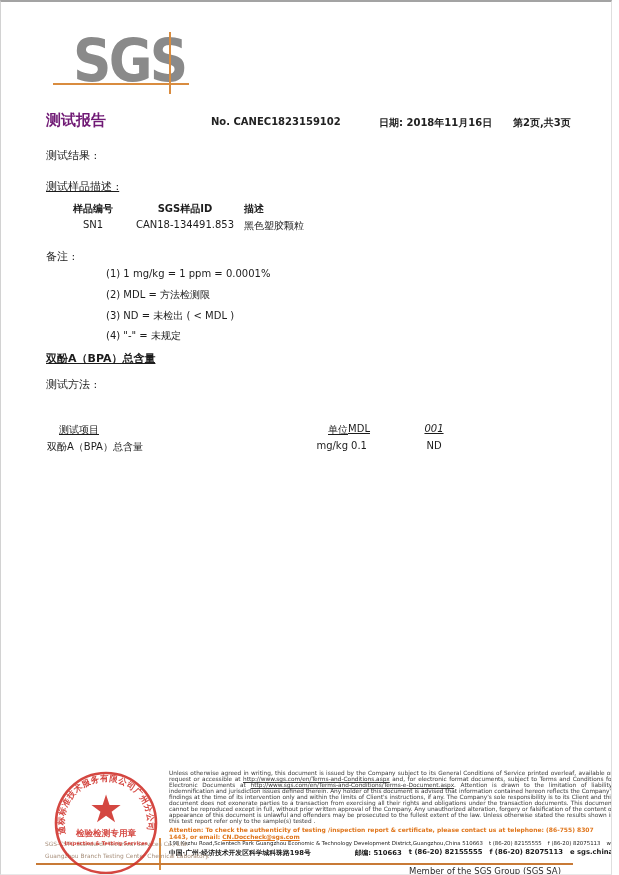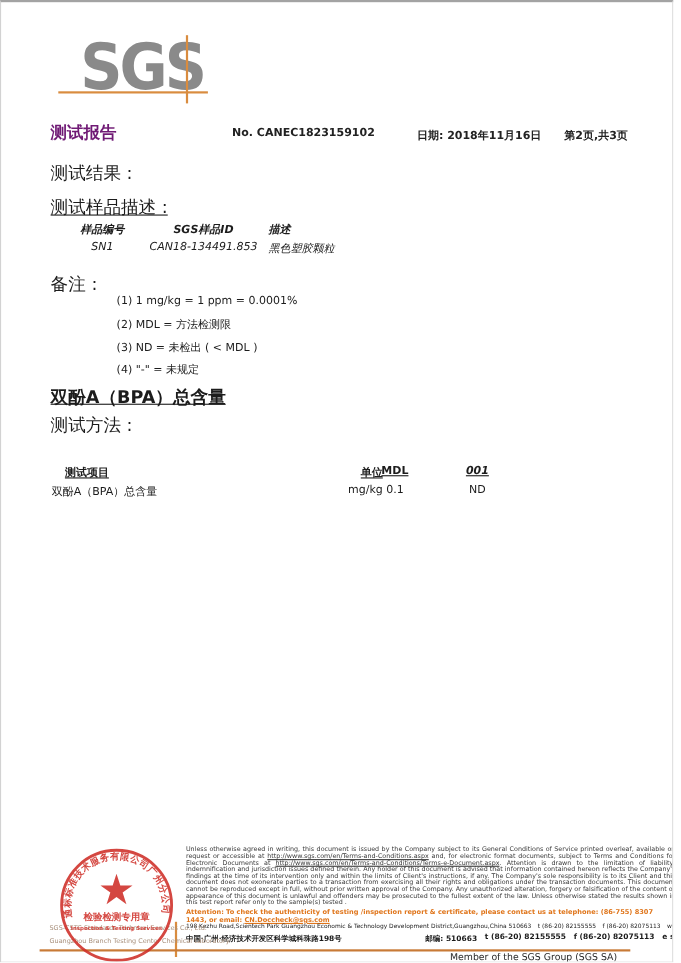--- a/index.html
+++ b/index.html
@@ -10,58 +10,58 @@
   
   .logo-text{position:absolute;left:72px;top:30px;font-size:58px;line-height:1;font-weight:bold;
              color:#8a8a8a;letter-spacing:-3px;transform:scale(0.92,1);transform-origin:left top;}
   .logo-hline{position:absolute;left:52px;top:81px;width:136px;height:2px;background:#d98c3f;}
   .logo-vline{position:absolute;left:168px;top:30px;width:2px;height:62px;background:#d98c3f;}
   
   .title{position:absolute;left:45px;top:109px;margin:0;font-size:15px;font-weight:bold;color:#701a75;}
   .hdr{position:absolute;top:114px;font-size:10px;font-weight:bold;color:#222;white-space:nowrap;}
   .hdr-no{left:210px;} .hdr-date{left:378px;} .hdr-page{left:512px;}
   
-  .lbl{position:absolute;left:45px;font-size:16px;white-space:nowrap;}
+  .lbl{position:absolute;left:45px;font-size:11px;white-space:nowrap;}
   .u{text-decoration:underline;}
   .results{top:146px;} .sampledesc{top:177px;} .noteslbl{top:247px;}
   .bpahead{top:349px;font-weight:bold;} .methodlbl{top:375px;}
   
-  .st{position:absolute;font-size:10px;white-space:nowrap;font-style:italic;}
+  .st{position:absolute;font-size:10px;white-space:nowrap;}
   .st.h{font-weight:bold;}
   .row1{top:200px;} .row2{top:217px;}
   .c1{left:42px;width:100px;text-align:center;}
   .c2{left:124px;width:120px;text-align:center;}
   .c3{left:243px;}
   
   .note{position:absolute;left:105px;font-size:10px;white-space:nowrap;}
   .n0{top:266px;} .n1{top:286px;} .n2{top:307px;} .n3{top:327px;}
   
   .method-text{position:absolute;left:128px;top:374px;width:454px;font-size:10px;line-height:20px;
                text-align:justify;}
   
   .rt{position:absolute;font-size:10px;white-space:nowrap;}
-  .rt.h{font-weight:bold;text-decoration:underline;}
+  .rt.h{font-weight:normal;text-decoration:underline;}
   .rh{top:421px;} .rr{top:438px;}
   .rc1h{left:58px;} .rc1{left:46px;}
   .rc2{left:303px;width:44px;text-align:right;}
   .rc3{left:340px;width:36px;text-align:center;}
   .rc4{left:412px;width:42px;text-align:center;}
   .ital{font-style:italic;}
   
   .disclaimer{position:absolute;left:168px;top:769px;width:445px;font-size:5.8px;line-height:1.03;
               text-align:justify;color:#3a3a3a;}
   .disclaimer .useg{text-decoration:underline;}
   .attention{position:absolute;left:168px;top:825px;width:445px;font-size:6px;line-height:1.1;
              font-weight:bold;color:#e0761c;}
   .attention .useg{text-decoration:underline;}
   .addr-en{position:absolute;left:168px;top:838px;font-size:5.4px;color:#222;white-space:nowrap;
            display:flex;gap:6px;}
   .addr-cn{position:absolute;left:168px;top:846px;font-size:6.8px;font-weight:bold;color:#1a1a1a;
            white-space:nowrap;display:flex;gap:7px;}
-  .addr-cn .postal{margin-left:46px;padding-left:23px;}
+  .addr-cn .postal{margin-left:14px;padding-left:23px;}
   .vline-footer{position:absolute;left:158px;top:836px;width:2px;height:32px;background:#d98c3f;}
   .hline-footer{position:absolute;left:35px;top:861px;width:537px;height:2px;background:#c87a36;}
   .member{position:absolute;right:50px;top:864px;font-size:8.5px;color:#2a2a2a;}
   
   .company{position:absolute;left:44px;font-size:5.9px;color:#a8907c;white-space:nowrap;z-index:1;}
   .cl0{top:839px;} .cl1{top:851px;}
   .stamp{position:absolute;left:51px;top:767px;z-index:2;opacity:0.88;}
 </style>
 </head>
 <body>

